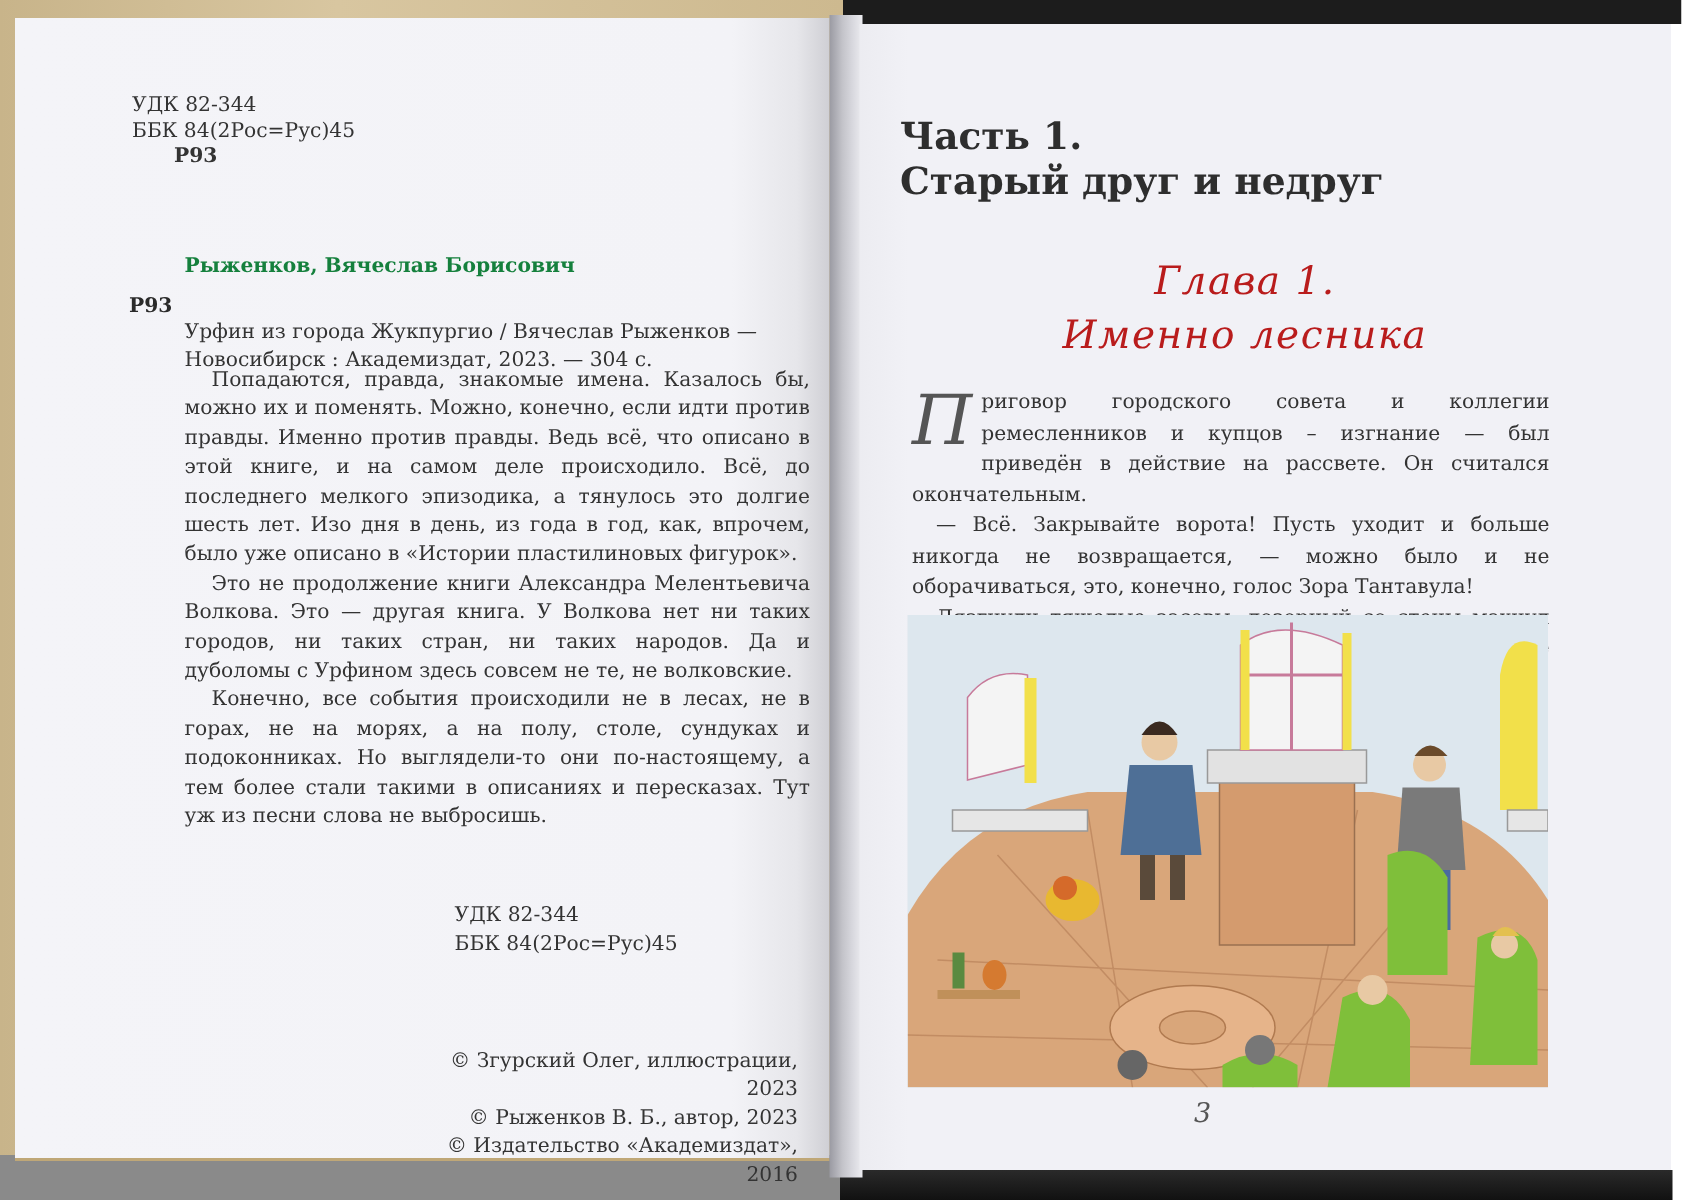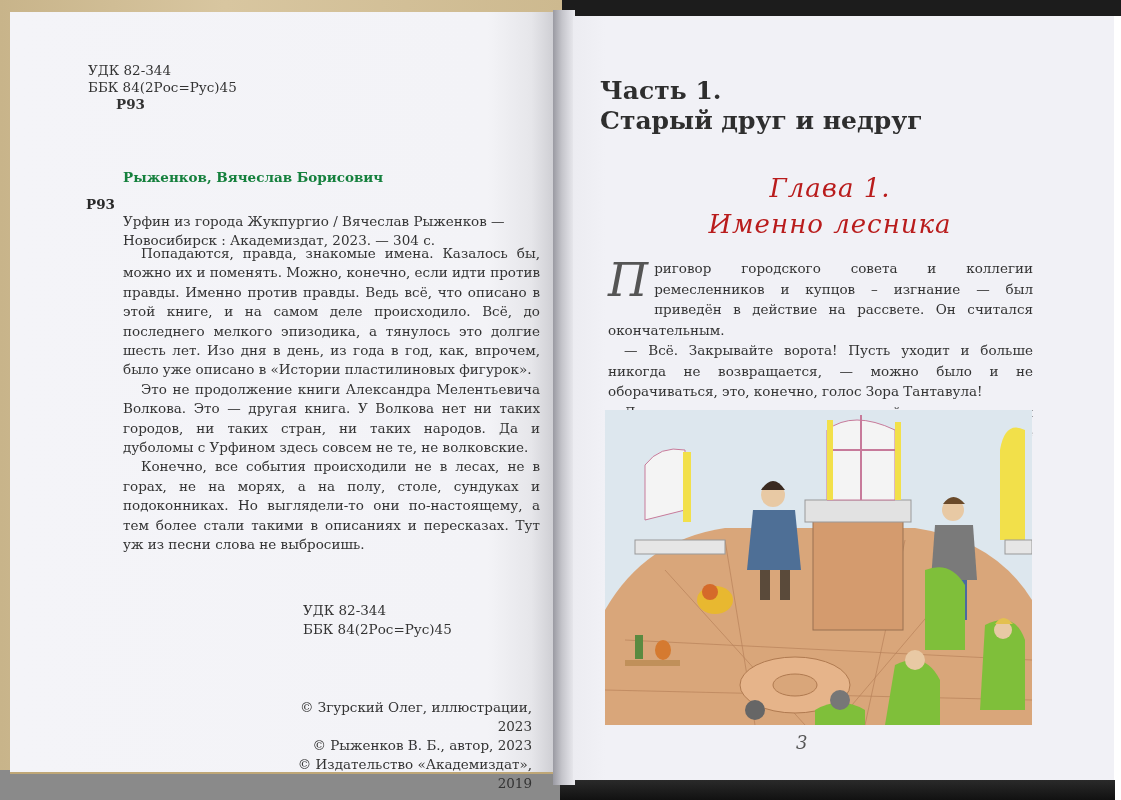--- a/index.html
+++ b/index.html
@@ -94,21 +94,21 @@
 </div>
 
 <div class="imprint-bottom">
   <div>УДК 82-344</div>
   <div>ББК 84(2Рос=Рус)45</div>
 </div>
 
 <div class="copyrights">
   <div>© Згурский Олег, иллюстрации, 2023</div>
   <div>© Рыженков В. Б., автор, 2023</div>
-  <div>© Издательство «Академиздат», 2019</div>
+  <div>© Издательство «Академиздат», 2016</div>
 </div>
 
 <div class="gutter"></div>
 
 <div class="page-right"></div>
 
 <div class="part-title">
   <div>Часть 1.</div>
   <div>Старый друг и недруг</div>
 </div>

